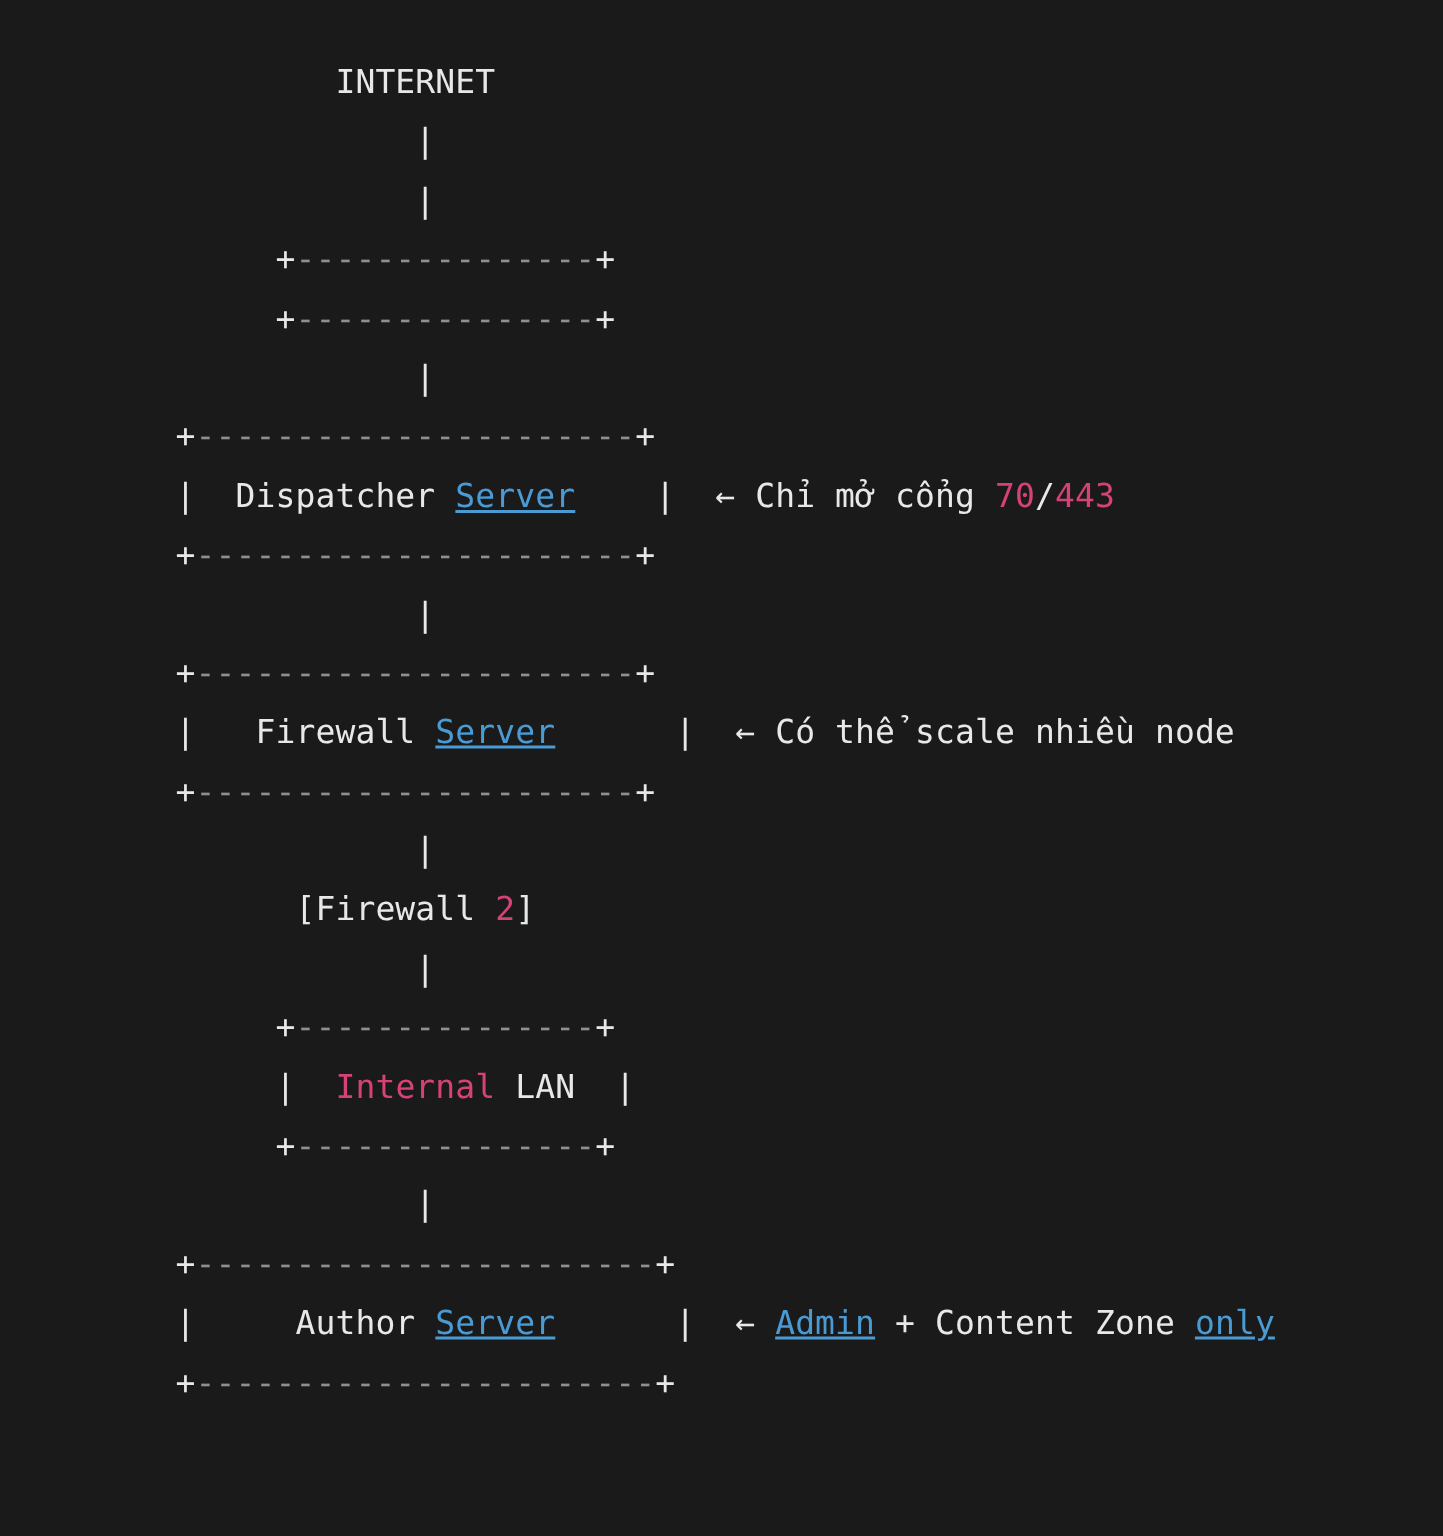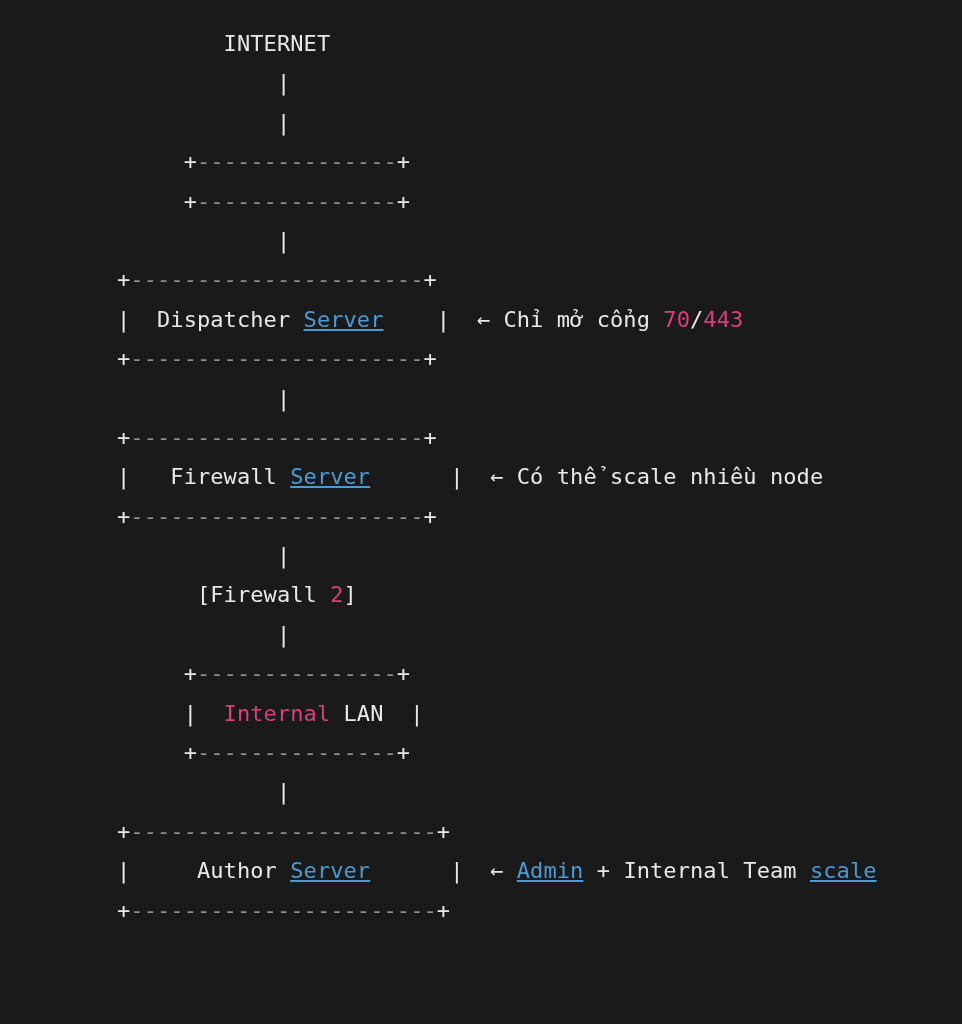--- a/index.html
+++ b/index.html
@@ -5,21 +5,21 @@
   :root{
     --bg:#1a1a1a; --fg:#e8e8e8; --dim:#8f8f8f; --pink:#d64178; --blue:#4a9ad4;
   }
   html,body{margin:0;padding:0;}
   body{
     width:962px;height:1024px;overflow:hidden;
     background:var(--bg);
   }
   .diagram{
     box-sizing:border-box;
-    padding:24px 0 0 117px;
+    padding:36px 0 0 117px;
     font-family:"DejaVu Sans Mono","DejaVu Sans",monospace;
     font-size:22px;
     line-height:39.4px;
     letter-spacing:0.08px;
   }
   .line{white-space:pre;height:39.4px;}
   .fg{color:var(--fg);}
   .dim{color:var(--dim);}
   .pink{color:var(--pink);}
   .blue{color:var(--blue);text-decoration:underline;}
@@ -42,15 +42,15 @@
     <div class="line"><span class="fg">|   Firewall </span><span class="blue">Server</span><span class="fg">      |  ← Có thể scale nhiều node</span></div>
     <div class="line"><span class="fg">+</span><span class="dim">----------------------</span><span class="fg">+</span></div>
     <div class="line"><span class="fg">            |</span></div>
     <div class="line"><span class="fg">      [Firewall </span><span class="pink">2</span><span class="fg">]</span></div>
     <div class="line"><span class="fg">            |</span></div>
     <div class="line"><span class="fg">     +</span><span class="dim">---------------</span><span class="fg">+</span></div>
     <div class="line"><span class="fg">     |  </span><span class="pink">Internal</span><span class="fg"> LAN  |</span></div>
     <div class="line"><span class="fg">     +</span><span class="dim">---------------</span><span class="fg">+</span></div>
     <div class="line"><span class="fg">            |</span></div>
     <div class="line"><span class="fg">+</span><span class="dim">-----------------------</span><span class="fg">+</span></div>
-    <div class="line"><span class="fg">|     Author </span><span class="blue">Server</span><span class="fg">      |  ← </span><span class="blue">Admin</span><span class="fg"> + Internal Team </span><span class="blue">scale</span></div>
+    <div class="line"><span class="fg">|     Author </span><span class="blue">Server</span><span class="fg">      |  ← </span><span class="blue">Admin</span><span class="fg"> + Content Zone </span><span class="blue">only</span></div>
     <div class="line"><span class="fg">+</span><span class="dim">-----------------------</span><span class="fg">+</span></div>
   </div>
 
 </body></html>

